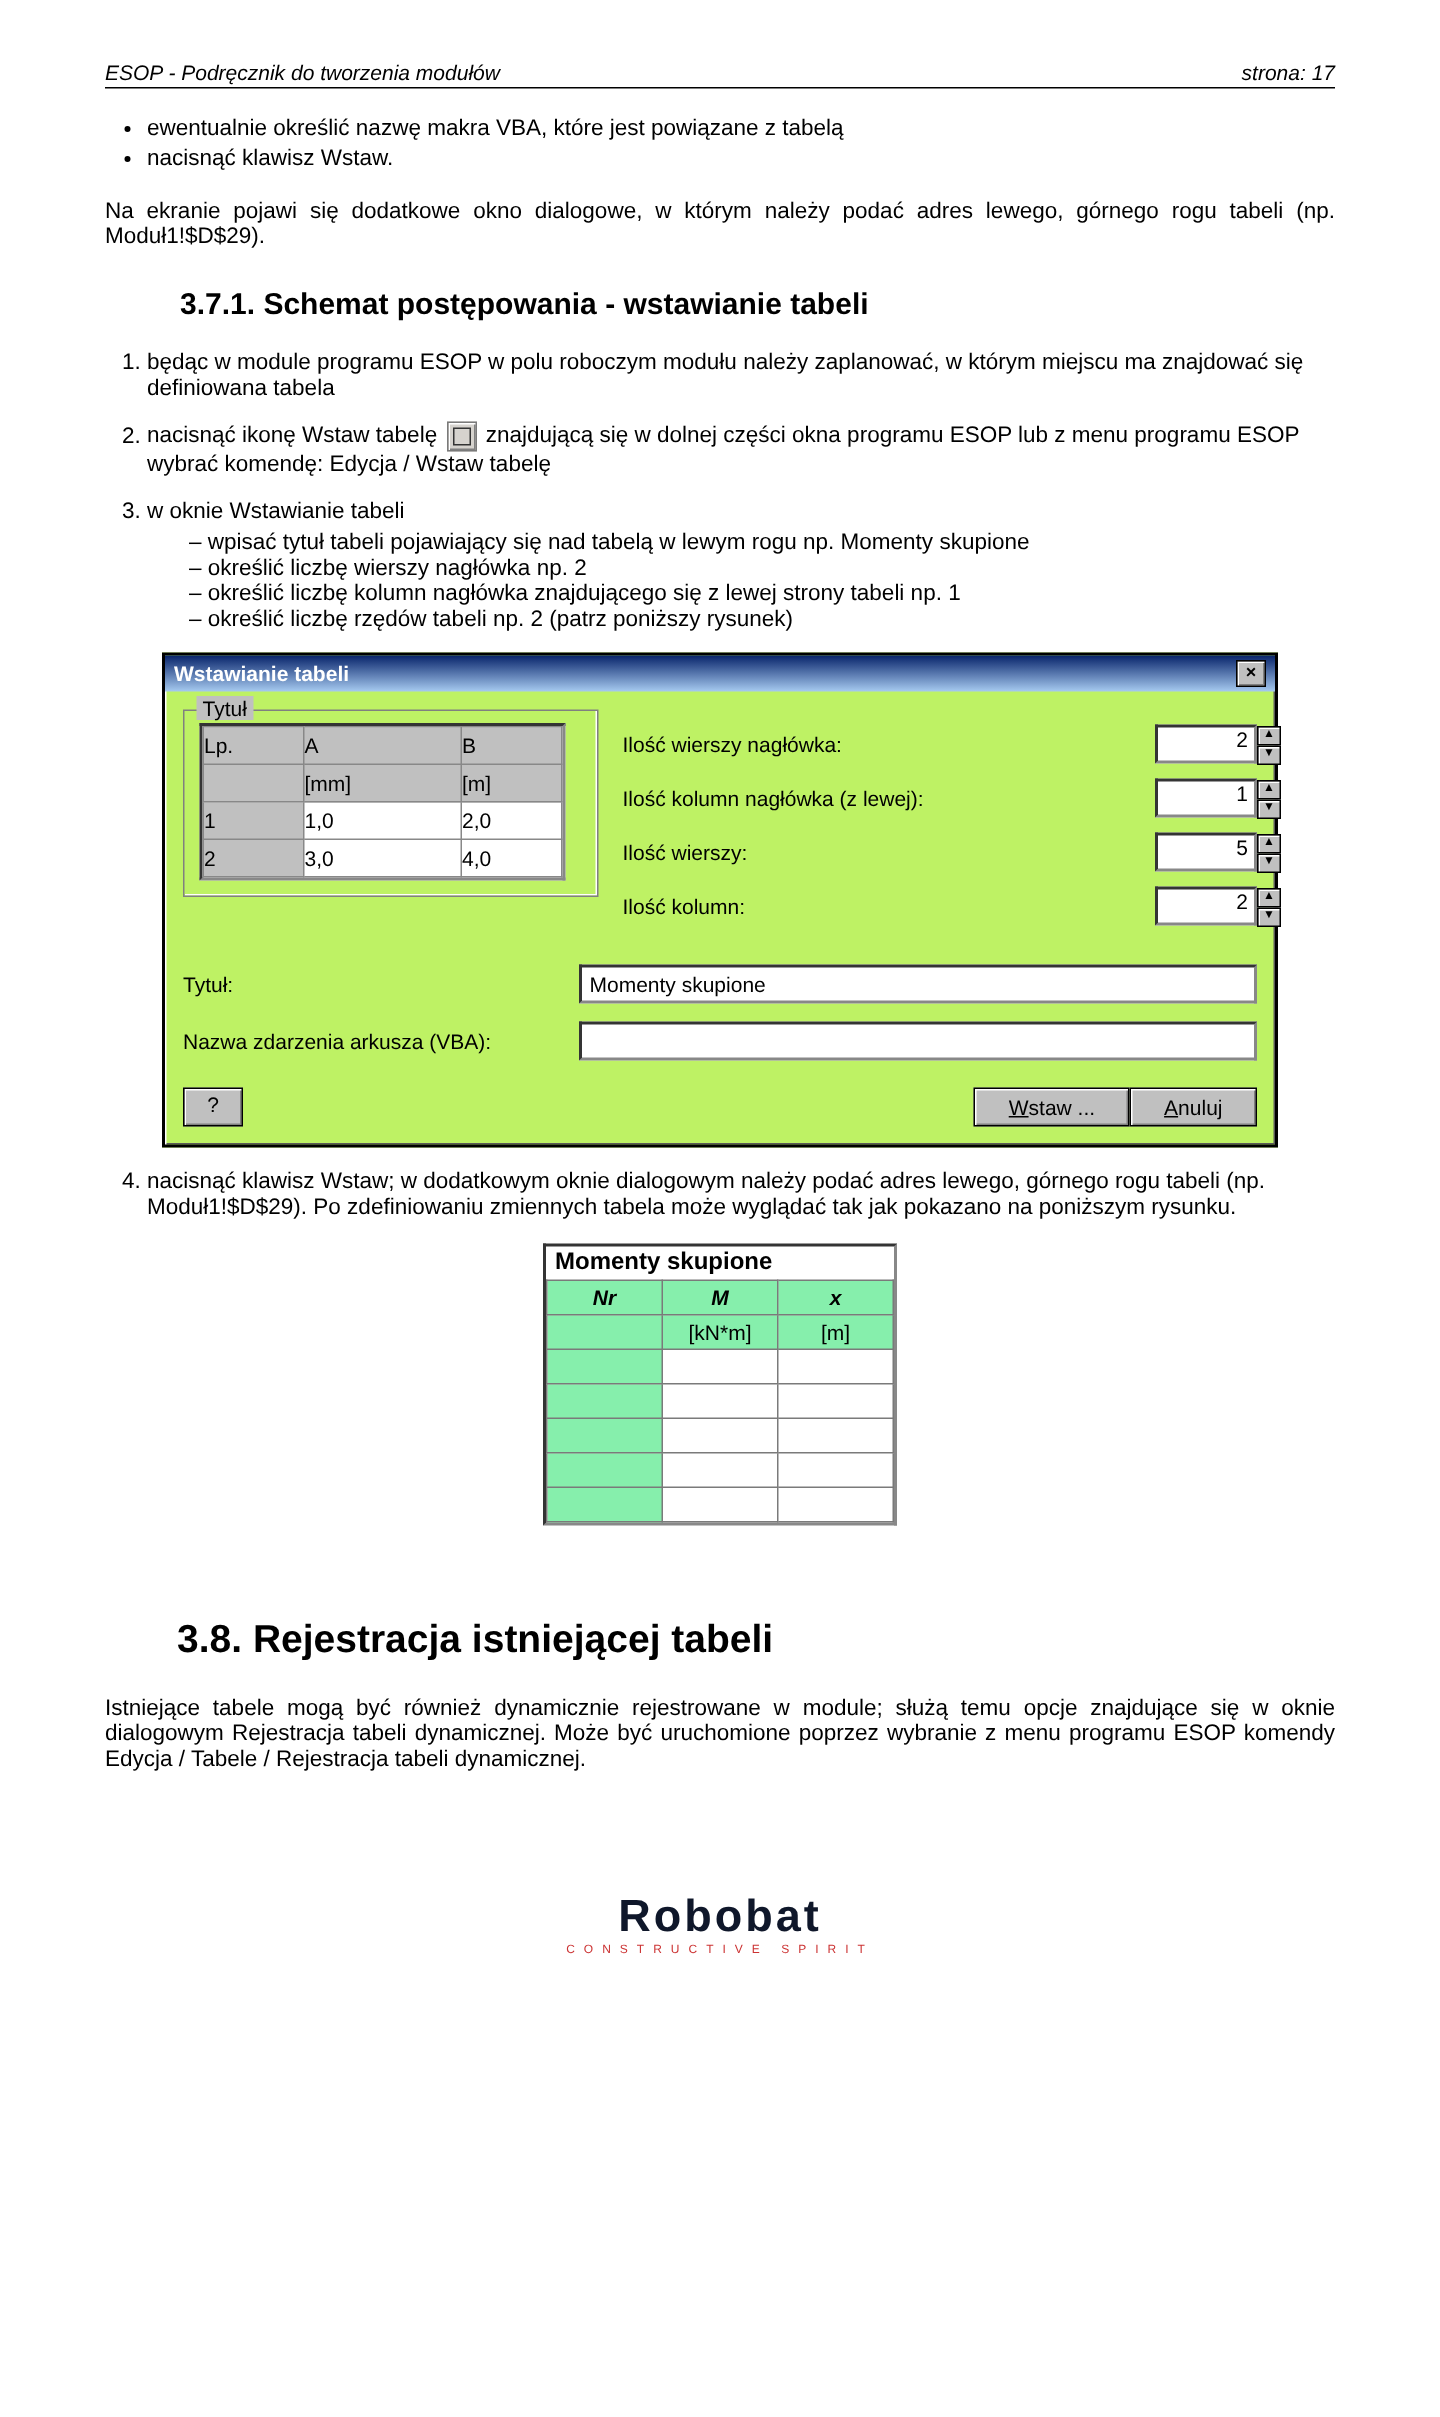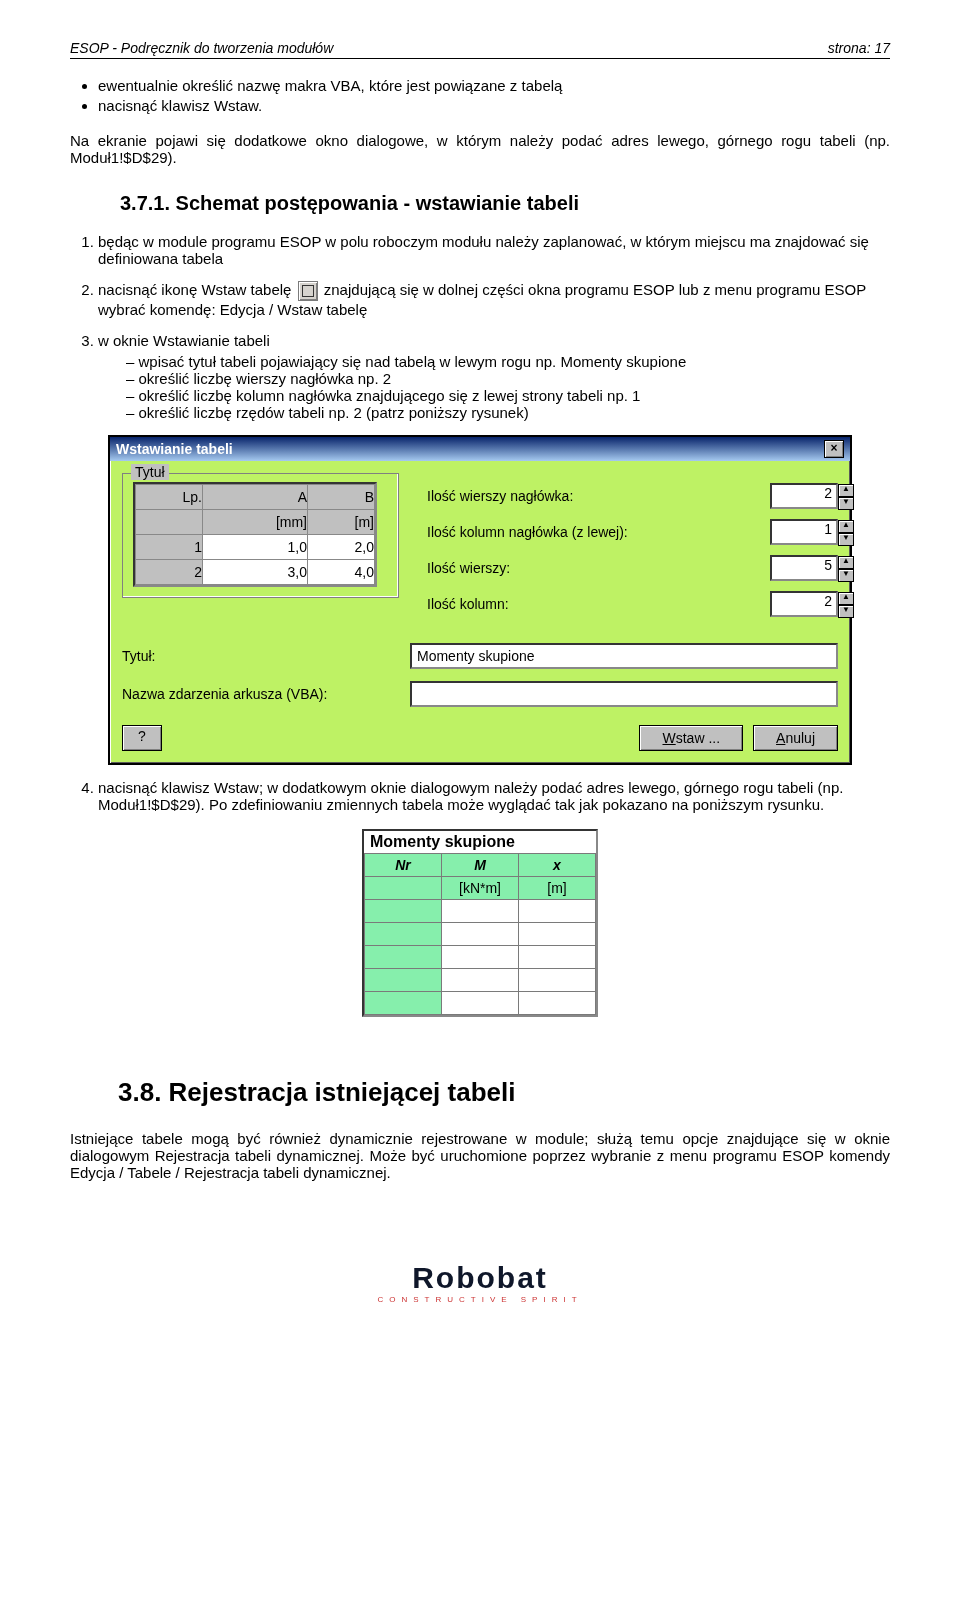--- a/index.html
+++ b/index.html
@@ -95,21 +95,21 @@
     color: #000;
     border: 1px solid #000;
     font-size: 12px;
     line-height: 14px;
     text-align: center;
     box-shadow: inset 1px 1px 0 #fff, inset -1px -1px 0 #808080;
   }
   .win-body {
     padding: 12px;
     display: flex;
-    gap: 28px;
+    gap: 16px;
     align-items: flex-start;
   }
   .tytul-box {
     border: 1px solid #808080;
     box-shadow: inset -1px -1px 0 #fff;
     padding: 8px 10px 10px 10px;
     position: relative;
     width: 255px;
   }
   .tytul-box .legend {
@@ -124,21 +124,21 @@
     width: 240px;
   }
   .preview table {
     border-collapse: collapse;
     width: 100%;
     font-size: 14px;
   }
   .preview td, .preview th {
     border: 1px solid #888;
     padding: 4px 0;
-    text-align: right;
+    text-align: left;
   }
   .preview th { background: #c0c0c0; font-weight: normal; }
   .right-fields { flex: 1; }
   .field-row {
     display: flex;
     align-items: center;
     margin: 10px 0;
   }
   .field-row label { flex: 1; }
   .spin {
@@ -162,21 +162,20 @@
     background: #c0c0c0;
     font-size: 8px;
     line-height: 8px;
     text-align: center;
     box-shadow: inset 1px 1px 0 #fff;
   }
   .row2 {
     display: flex;
     align-items: center;
     padding: 4px 12px 8px 12px;
-    gap: 24px;
   }
   .row2 label { width: 264px; }
   .txt {
     flex: 1;
     height: 22px;
     border: 2px inset #888;
     background: #fff;
     padding: 0 5px;
     line-height: 22px;
   }
@@ -187,21 +186,21 @@
   }
   .btn {
     border: 1px solid #000;
     background: #c0c0c0;
     padding: 4px 22px;
     box-shadow: inset 1px 1px 0 #fff, inset -1px -1px 0 #808080;
     font-family: Tahoma, Arial, sans-serif;
     font-size: 14px;
   }
   .btn.small { padding: 2px 6px; width: 26px; text-align: center; }
-  .btns-right { display: flex; gap: 10px; }
+  .btns-right { display: flex; }
   .u { text-decoration: underline; }
 
   
   .rtable {
     display: inline-block;
     border: 2px inset #888;
     background: #fff;
   }
   .rtable .cap {
     font-weight: bold;

